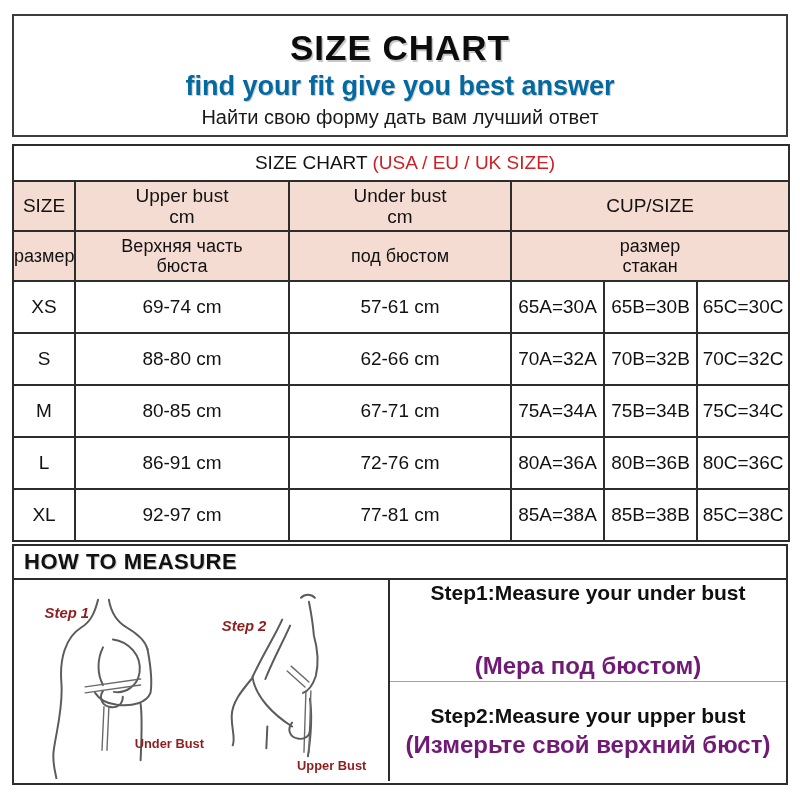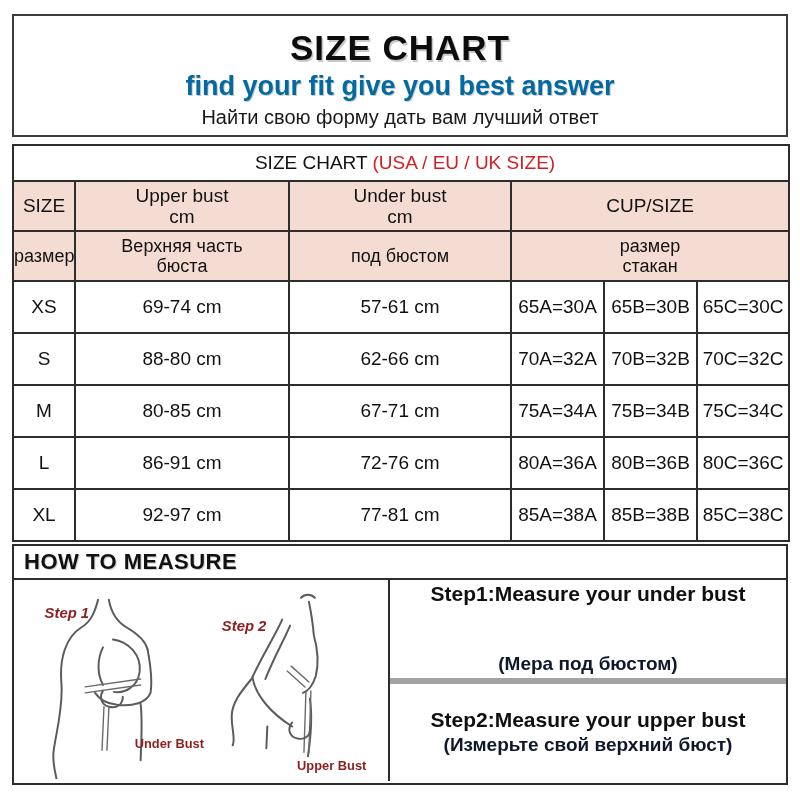--- a/index.html
+++ b/index.html
@@ -32,23 +32,23 @@
   .measure-box { position:absolute; left:12px; top:544px; width:776px; height:241px;
                  border:2px solid #2d2d2d; background:#fff; }
   .measure-title { height:34px; border-bottom:2px solid #2d2d2d; display:flex; align-items:center;
                    padding-left:10px; font-size:22px; font-weight:bold; letter-spacing:.5px;
                    text-shadow:1px 1px 0 #cfcfcf; }
   .measure-body { display:flex; height:201px; }
   .measure-left { width:376px; border-right:2px solid #2d2d2d; position:relative; }
   .measure-right { flex:1; display:flex; flex-direction:column; }
   .step-cell { flex:1; display:flex; flex-direction:column; justify-content:center;
                align-items:center; text-align:center; }
-  .step-cell:first-child { border-bottom:6px solid #a3a3a3;gap:44px; }
+  .step-cell:first-child { border-bottom:1px solid #a3a3a3;gap:44px; }
   .step-head { font-size:21px; font-weight:bold; color:#101010; line-height:1.25; }
-  .step-sub  { font-size:19px; font-weight:bold; color:#0f172a; line-height:1.3; }
+  .step-sub  { font-size:24px; font-weight:bold; color:#701a75; line-height:1.3; }
 
   svg .body-line { fill:none; stroke:#5b5b5b; stroke-width:2; stroke-linecap:round; stroke-linejoin:round; }
   svg .tape-line { fill:none; stroke:#6a6a6a; stroke-width:1.4; stroke-linecap:round; }
   svg text.step-lbl  { font:italic bold 15px "Liberation Sans","DejaVu Sans",sans-serif; fill:#8e1e1e; }
   svg text.part-lbl  { font:bold 13px "Liberation Sans","DejaVu Sans",sans-serif; fill:#8e1e1e; }
 </style>
 </head>
 <body>
 
 <div class="stage">

